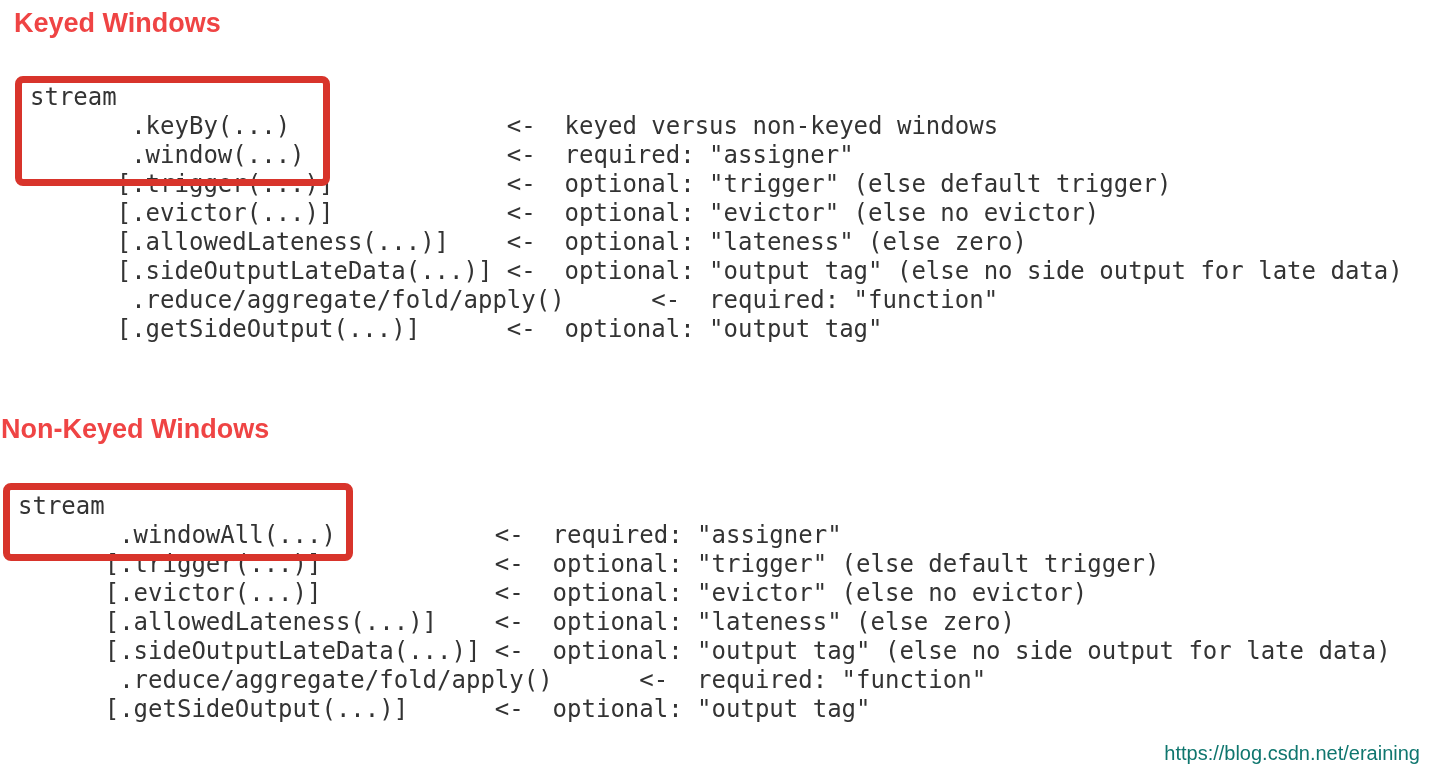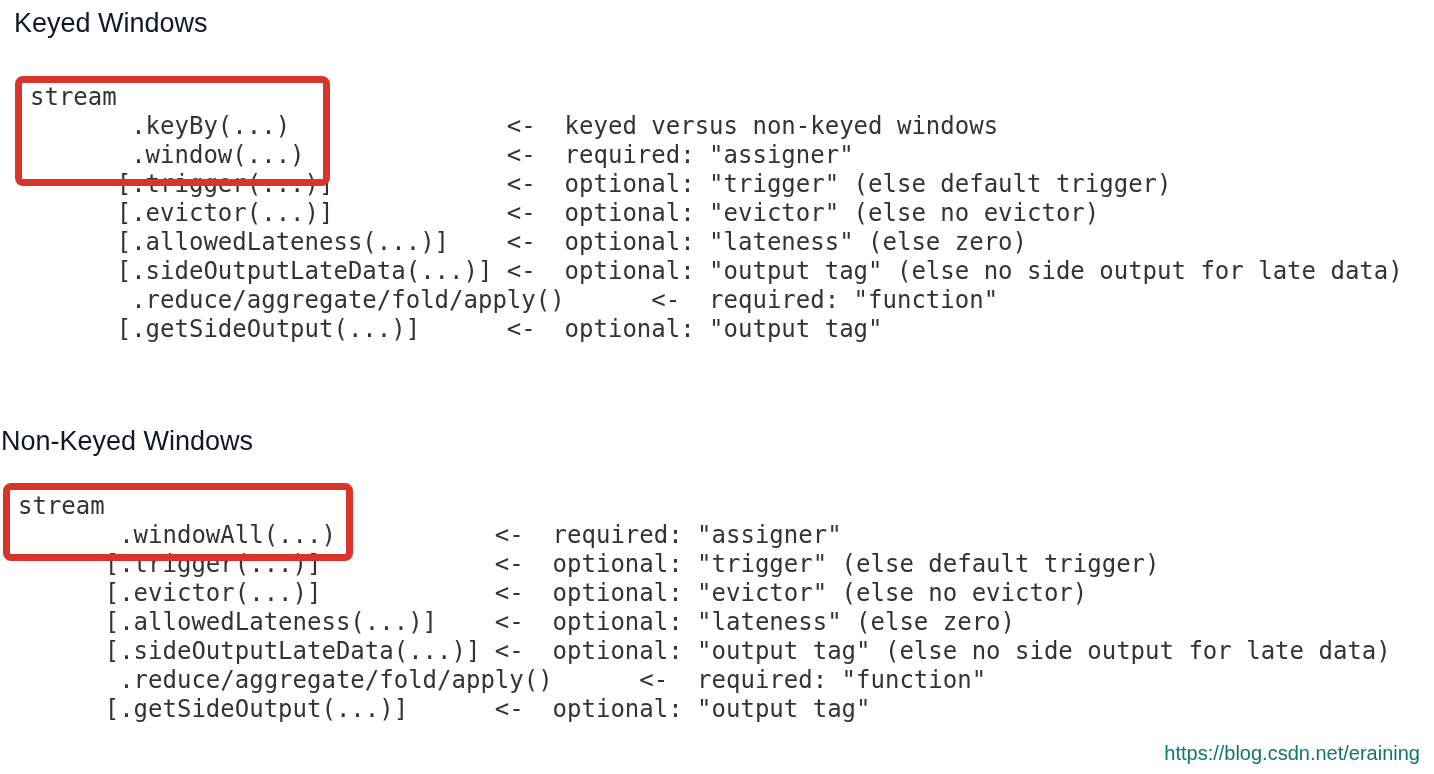--- a/index.html
+++ b/index.html
@@ -9,27 +9,27 @@
     height: 774px;
     background: #ffffff;
     overflow: hidden;
     font-family: "Liberation Sans", sans-serif;
   }
   .section-heading {
     position: absolute;
     margin: 0;
     font-family: "Liberation Sans", sans-serif;
     font-size: 27px;
-    font-weight: normal;
-    color: #0f172a;
+    font-weight: bold;
+    color: #ef4444;
     letter-spacing: 0px;
     white-space: nowrap;
   }
   #heading-keyed { left: 14px; top: 8px; }
-  #heading-nonkeyed { left: 1px; top: 414px; margin-top: 12px; }
+  #heading-nonkeyed { left: 1px; top: 414px; }
   pre.code-block {
     position: absolute;
     margin: 0;
     font-family: "DejaVu Sans Mono", monospace;
     font-size: 24px;
     line-height: 29px;
     color: #333333;
     white-space: pre;
     background: transparent;
   }

